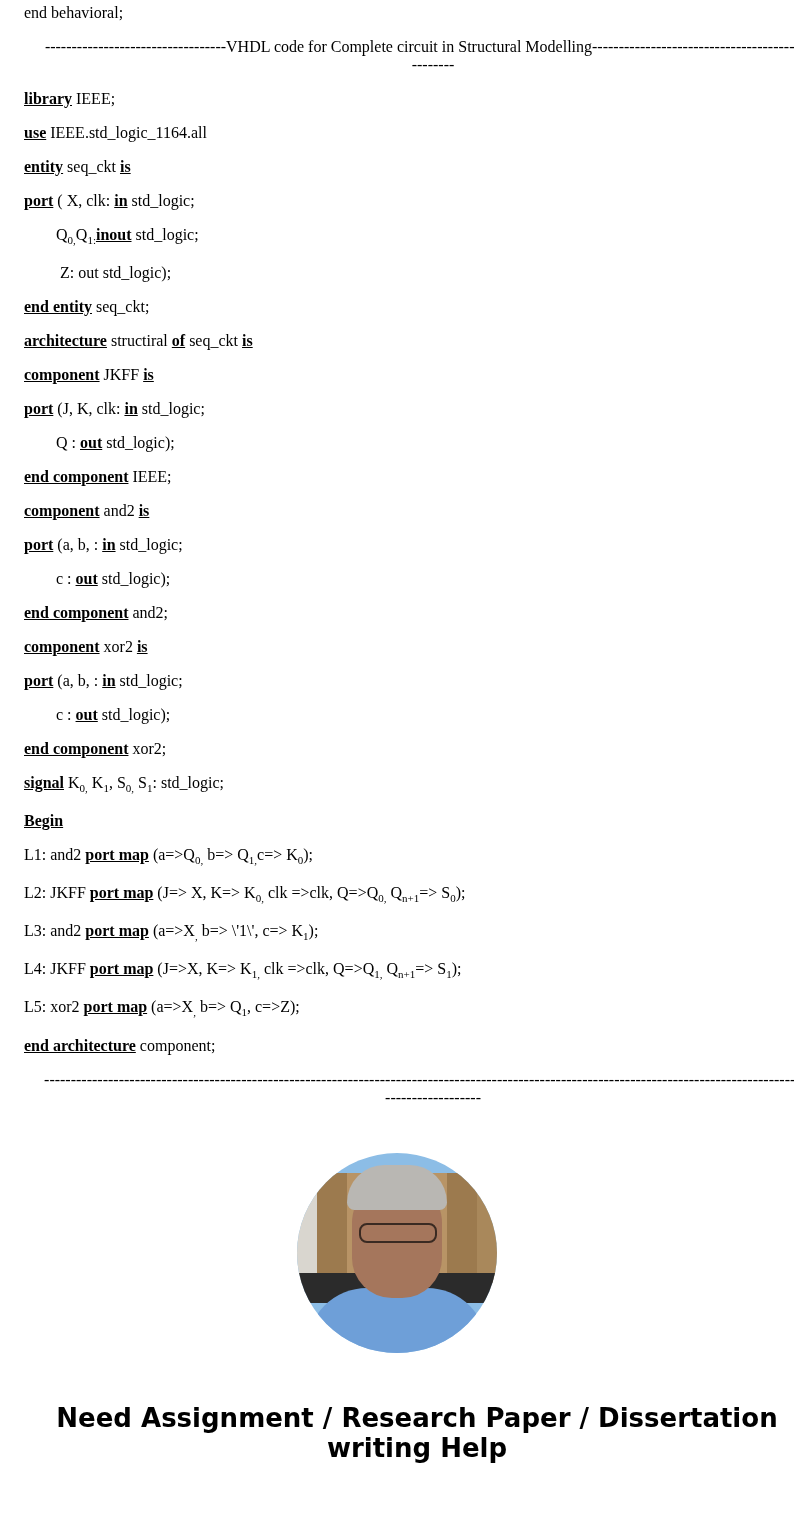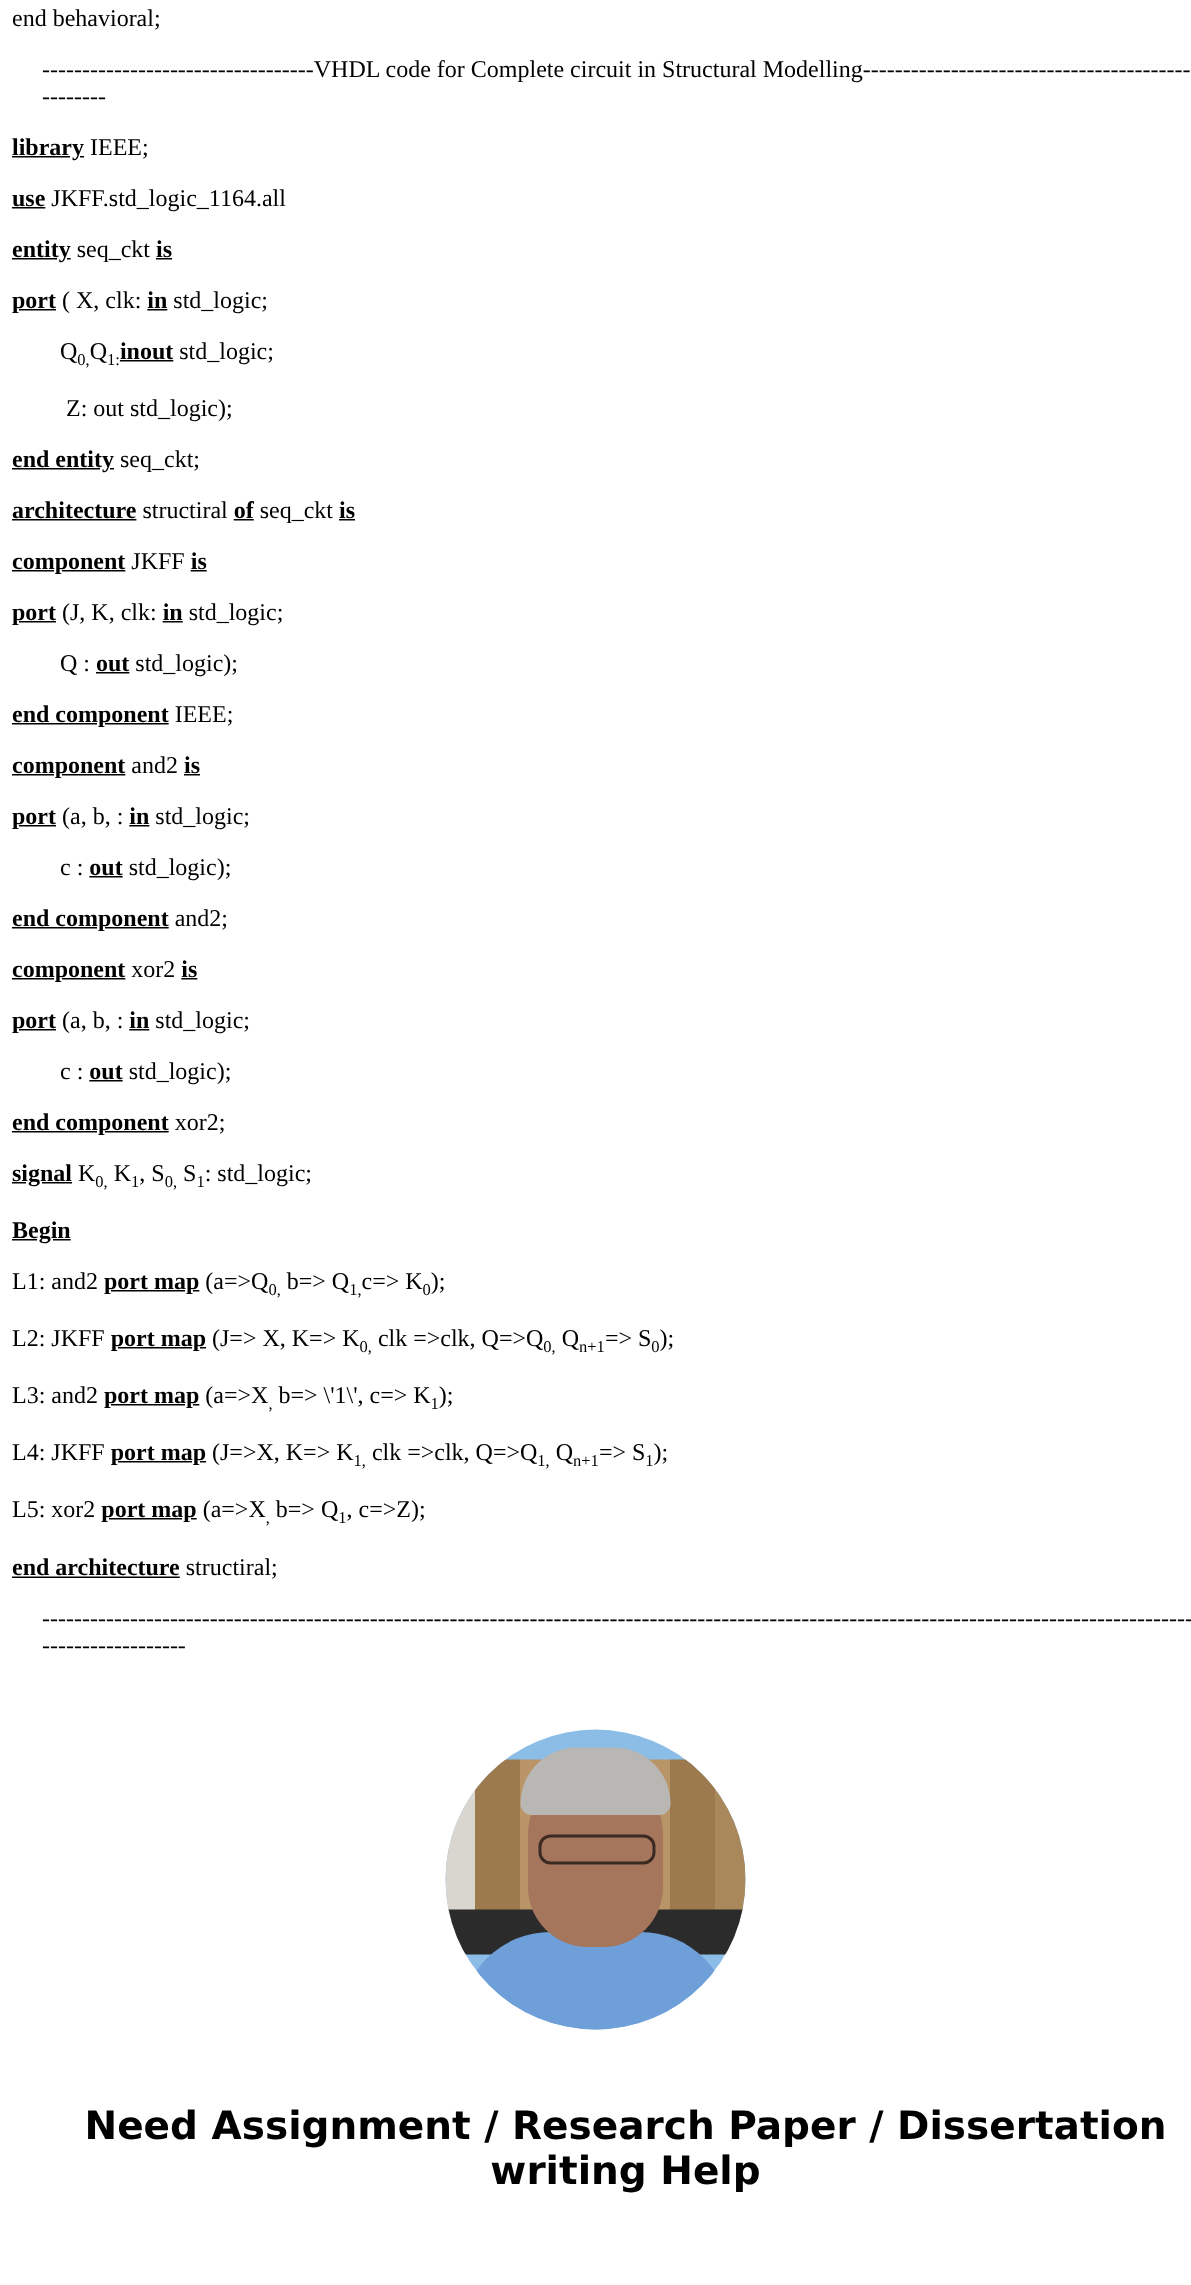--- a/index.html
+++ b/index.html
@@ -6,21 +6,21 @@
     body {
       width: 794px;
       height: 1523px;
       position: relative;
       overflow: hidden;
       font-family: "Liberation Serif", serif;
       font-size: 16px;
       color: #000;
     }
     .doc { position: absolute; left: 8px; top: 0; width: 778px; }
-    .line { position: absolute; left: 0; white-space: nowrap; line-height: 20px; }
+    .line { position: absolute; left: 16px; white-space: nowrap; line-height: 20px; text-align: center; }
     .wrap { white-space: normal; word-break: break-all; width: 778px; line-height: 18px; margin-left: 20px; }
     .ind { padding-left: 32px; }
     .ind2 { padding-left: 36px; }
     b { font-weight: bold; text-decoration: underline; }
     sub { font-size: 11px; vertical-align: -4px; line-height: 0; }
     .avatar {
       position: absolute; left: 297px; top: 1153px; width: 200px; height: 200px;
       border-radius: 50%; overflow: hidden;
       background: #8cbde6;
     }
@@ -42,21 +42,21 @@
   </style>
 </head>
 <body>
 
 <div class="doc">
   <div class="line" style="top:3px">end behavioral;</div>
 
   <div class="line wrap" style="top:38px">----------------------------------VHDL code for Complete circuit in Structural Modelling---------------------------------------------------</div>
 
   <div class="line" style="top:89px"><b>library</b><span> IEEE;</span></div>
-  <div class="line" style="top:123px"><b>use</b><span> JKFF.std_logic_1164.all</span></div>
+  <div class="line" style="top:123px"><b>use</b><span> IEEE.std_logic_1164.all</span></div>
   <div class="line" style="top:157px"><b>entity</b><span> seq_ckt </span><b>is</b></div>
   <div class="line" style="top:191px"><b>port</b><span> ( X, clk: </span><b>in</b><span> std_logic;</span></div>
   <div class="line ind" style="top:225px"><span>Q</span><sub>0,</sub><span>Q</span><sub>1:</sub><b>inout</b><span> std_logic;</span></div>
   <div class="line ind2" style="top:263px">Z: out std_logic);</div>
   <div class="line" style="top:297px"><b>end entity</b><span> seq_ckt;</span></div>
   <div class="line" style="top:331px"><b>architecture</b><span> structiral </span><b>of</b><span> seq_ckt </span><b>is</b></div>
   <div class="line" style="top:365px"><b>component</b><span> JKFF </span><b>is</b></div>
   <div class="line" style="top:399px"><b>port</b><span> (J, K, clk: </span><b>in</b><span> std_logic;</span></div>
   <div class="line ind" style="top:433px"><span>Q : </span><b>out</b><span> std_logic);</span></div>
   <div class="line" style="top:467px"><b>end component</b><span> IEEE;</span></div>
@@ -76,21 +76,21 @@
   <div class="line" style="top:845px"><span>L1: and2 </span><b>port map</b><span> (a=&gt;Q</span><sub>0,</sub><span> b=&gt; Q</span><sub>1,</sub><span>c=&gt; K</span><sub>0</sub><span>);</span></div>
 
   <div class="line" style="top:883px"><span>L2: JKFF </span><b>port map</b><span> (J=&gt; X, K=&gt; K</span><sub>0,</sub><span> clk =&gt;clk, Q=&gt;Q</span><sub>0,</sub><span> Q</span><sub>n+1</sub><span>=&gt; S</span><sub>0</sub><span>);</span></div>
 
   <div class="line" style="top:921px"><span>L3: and2 </span><b>port map</b><span> (a=&gt;X</span><sub>,</sub><span> b=&gt; \'1\', c=&gt; K</span><sub>1</sub><span>);</span></div>
 
   <div class="line" style="top:959px"><span>L4: JKFF </span><b>port map</b><span> (J=&gt;X, K=&gt; K</span><sub>1,</sub><span> clk =&gt;clk, Q=&gt;Q</span><sub>1,</sub><span> Q</span><sub>n+1</sub><span>=&gt; S</span><sub>1</sub><span>);</span></div>
 
   <div class="line" style="top:997px"><span>L5: xor2 </span><b>port map</b><span> (a=&gt;X</span><sub>,</sub><span> b=&gt; Q</span><sub>1</sub><span>, c=&gt;Z);</span></div>
 
-  <div class="line" style="top:1036px"><b>end architecture</b><span> structiral;</span></div>
+  <div class="line" style="top:1036px"><b>end architecture</b><span> component;</span></div>
 
   <div class="line wrap" style="top:1071px">--------------------------------------------------------------------------------------------------------------------------------------------------------------------</div>
 </div>
 
 <div class="avatar">
   <div class="wall"></div>
   <div class="desk"></div>
   <div class="shirt"></div>
   <div class="face"></div>
   <div class="hair"></div>

